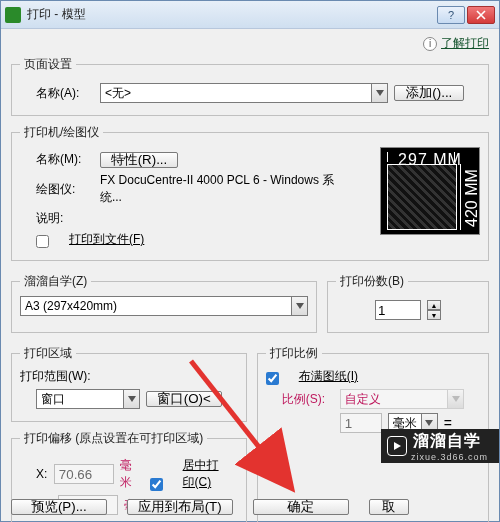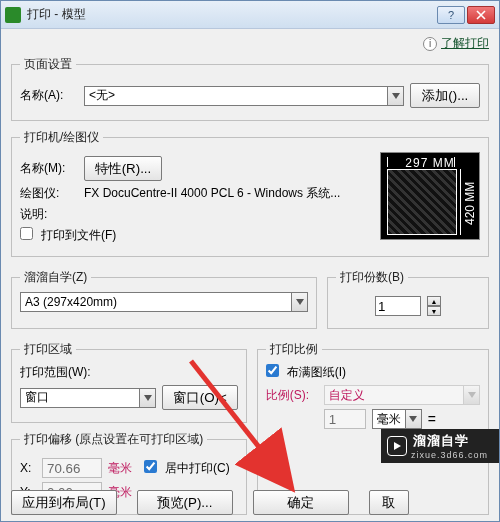--- a/index.html
+++ b/index.html
@@ -60,66 +60,66 @@
     display:flex; align-items:center; justify-content:center;
     font-size:10px; color:#555; background:#fff;
   }
   fieldset {
     border: 1px solid #c0c0c0;
     margin: 4px 0 8px 0;
     padding: 6px 8px 8px 8px;
     border-radius: 0;
   }
   legend { padding: 0 4px; color:#222; }
-  .row { display:flex; align-items:center; margin: 4px 0; gap:6px; }
+  .row { display:flex; align-items:center; margin: 4px 16px; gap:6px; }
   .lbl { width: 58px; }
   .combo {
     flex: 1;
     height: 20px;
     border: 1px solid #7a7a7a;
     background: #fff;
     display:flex; align-items:center;
     position:relative;
     padding: 0 18px 0 4px;
   }
   .combo .chev {
     position:absolute; right:0; top:0; bottom:0; width:16px;
     background: linear-gradient(#f4f4f4,#dcdcdc);
     border-left:1px solid #7a7a7a;
     display:flex; align-items:center; justify-content:center;
   }
   .btn {
-    height: 25px;
+    height: 16px;
     border: 1px solid #7a7a7a;
     background: linear-gradient(#fefefe,#e4e4e4);
     padding: 0 10px;
     display:inline-flex; align-items:center; justify-content:center;
     border-radius: 2px; min-width: 90px; text-align: center;
   }
   .btn.small { min-width: 70px; }
   .device-icon {
     width:16px; height:12px; background:#888; border:1px solid #666; border-radius:2px;
     position:relative; margin-right:2px;
   }
   .preview-box {
     width: 100px; height: 88px;
     background: #000; position: relative;
-    color:#fff; font-size:12px;
+    color:#fff; font-size:16px;
     border: 1px solid #888;
   }
   .preview-box .pw { position:absolute; top:3px; left:0; right:0; text-align:center; letter-spacing:1px;}
   .preview-box .ph { position:absolute; top:18px; bottom:4px; right:4px; width:12px; writing-mode: vertical-rl; text-align:center; transform: rotate(180deg);}
   .preview-box .page {
     position:absolute; left:6px; top:16px; width:70px; height:66px;
     border:1px solid #fff;
     background: repeating-linear-gradient(45deg,#111 0 3px,#333 3px 6px);
   }
   .preview-box .arrow-h { position:absolute; left:6px; right:24px; top:4px; height:10px; border-left:1px solid #fff; border-right:1px solid #fff;}
   .preview-box .arrow-v { position:absolute; top:16px; bottom:4px; right:18px; width:0; border-left:1px solid #fff;}
-  .checkbox { display:flex; align-items:flex-start; gap:8px; }
+  .checkbox { display:flex; align-items:flex-end; gap:20px;text-decoration:underline; }
   .checkbox input { margin:0; }
   .two-col { display:flex; gap:10px; }
   .col { flex:1; min-width:0; }
   input.num {
     width: 46px; height:20px; border:1px solid #7a7a7a; padding:0 2px; background:#fff;
   }
   input.numdis {
     width: 60px; height:20px; border:1px solid #bdbdbd; padding:0 4px; background:#f5f5f5; color:#6b6b6b;
   }
   .spinbtn { width:14px; height:20px; display:flex; flex-direction:column; }
@@ -136,21 +136,21 @@
   }
   .brand {
     position:absolute; right:0; bottom:58px; height:34px; width:118px;
     background:#222; color:#fff; display:flex; align-items:center; gap:6px;
     padding:0 6px; z-index:40;
   }
   .brand .play {
     width:20px; height:20px; border:1px solid #fff; border-radius:4px;
     display:flex; align-items:center; justify-content:center;
   }
-  .brand .cn { font-size:13px; font-weight:bold; letter-spacing:1px;}
+  .brand .cn { font-size:16px; font-weight:bold; letter-spacing:1px;}
   .brand .url { font-size:9px; letter-spacing:1px; color:#ccc; margin-left:-2px;}
   fieldset.proportion { padding-bottom:2px; }
   .eq { font-size:14px; }
   .chk-tick { accent-color:#2a7ad1; }
 </style>
 </head>
 <body>
 
 <div class="window">
 
@@ -311,22 +311,22 @@
             </span>
           </div>
           <span class="eq">=</span>
         </div>
       </fieldset>
     </div>
 
   </div>
 
   <div class="footer-btns">
+    <button class="btn">预览(P)...</button>
     <button class="btn">应用到布局(T)</button>
-    <button class="btn">预览(P)...</button>
     <button class="btn">确定</button>
     <button class="btn" style="min-width:40px">取</button>
   </div>
 
   <div class="brand">
     <div class="play">
       <svg width="10" height="10" viewBox="0 0 10 10">
           <path d="M2 1 L9 5 L2 9 Z" fill="#fff"></path>
         </svg>
     </div>

